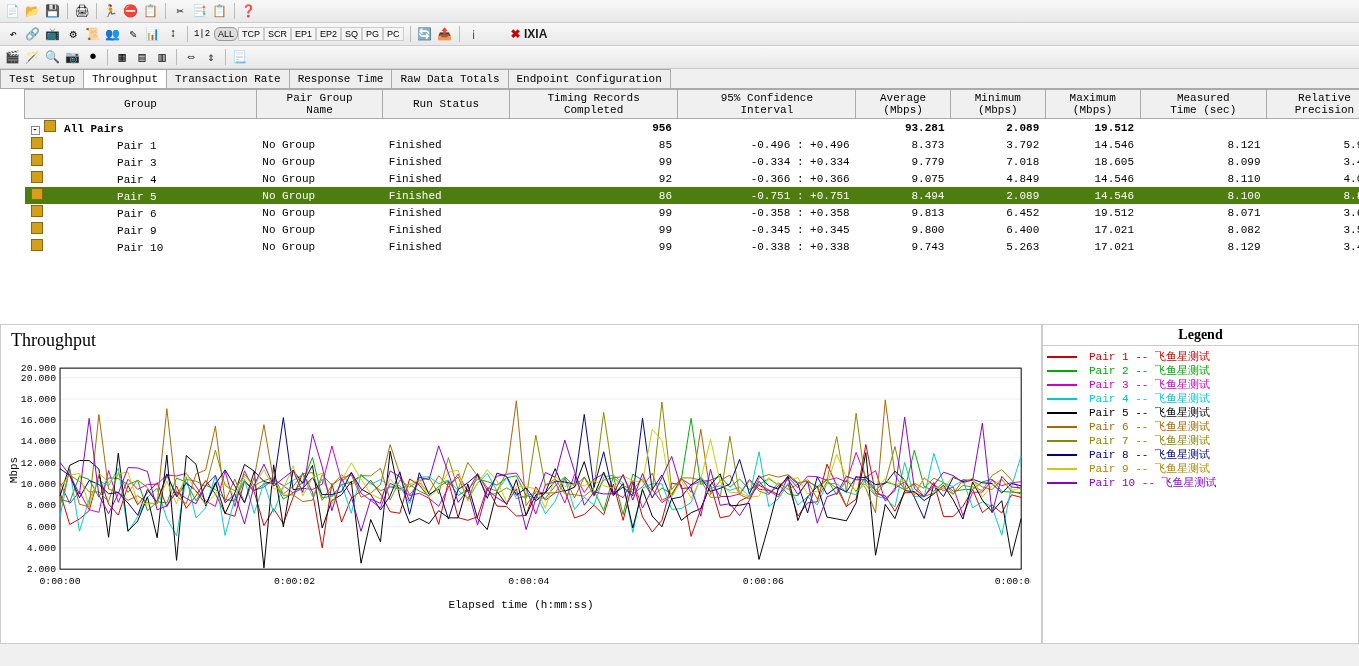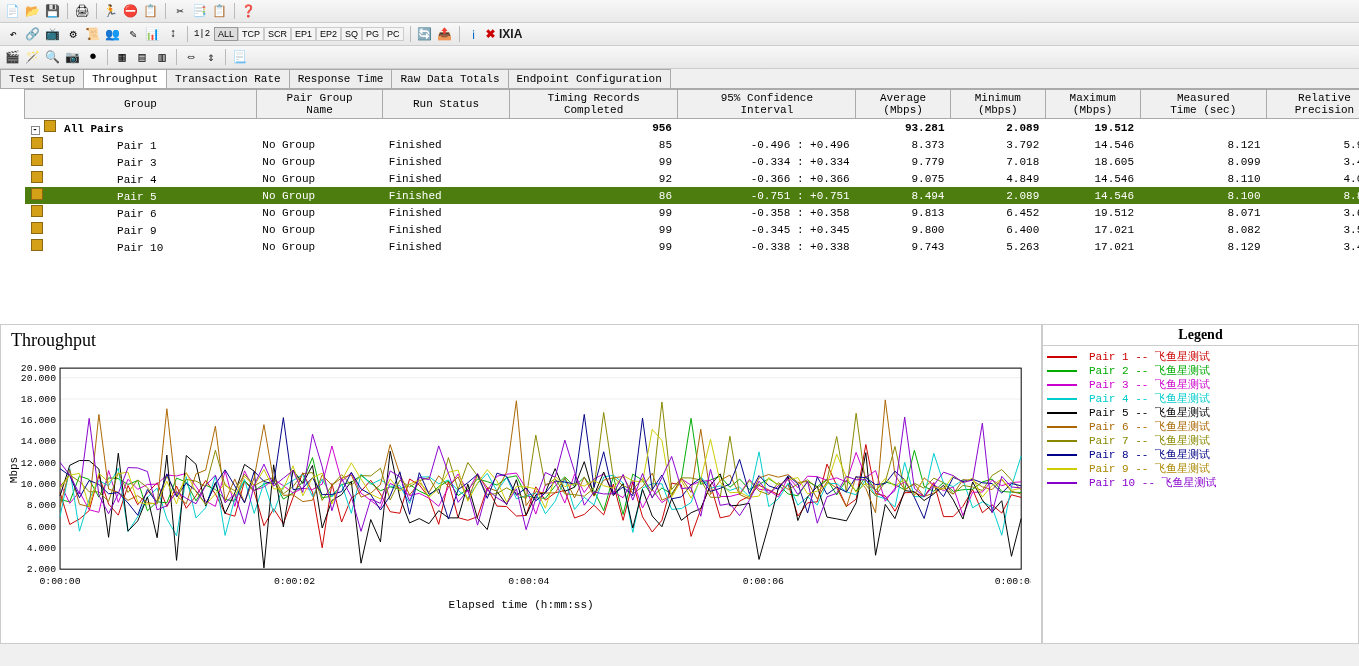--- a/index.html
+++ b/index.html
@@ -1,22 +1,22 @@
 <!DOCTYPE html>
 <html><head>
 <meta charset="utf-8">
 <style>
 * { box-sizing: border-box; margin: 0; padding: 0; }
 body { font-family: "Courier New", monospace; font-size: 11px; background: #f0f0f0; width: 1359px; height: 666px; overflow: hidden; }
 .toolbar { background: linear-gradient(#f8f8f8, #e8e8e8); border-bottom: 1px solid #ccc; padding: 3px 5px; display: flex; gap: 4px; align-items: center; }
 .toolbar-icon { width: 16px; height: 16px; display: inline-flex; align-items: center; justify-content: center; font-size: 12px; cursor: pointer; }
 .toolbar-sep { width: 1px; height: 16px; background: #bbb; margin: 0 2px; }
 .toolbar-btn { font-family: Arial, sans-serif; font-size: 9px; padding: 1px 3px; background: #f5f5f5; border: 1px solid #ccc; cursor: pointer; }
-.toolbar-btn.active { background: #ddd; border-color: #999; }
-.ixia-logo { font-family: Arial, sans-serif; font-weight: bold; font-size: 12px; margin-left: 0; color: #1a1a1a; }
+.toolbar-btn.active { background: #ddd; border-color: #999; border-radius: 6px; }
+.ixia-logo { font-family: Arial, sans-serif; font-weight: bold; font-size: 12px; margin-left: 25px; color: #1a1a1a; }
 .tabs { background: #f0f0f0; border-bottom: 1px solid #aaa; display: flex; font-family: "Courier New", monospace; font-size: 11px; }
 .tab { padding: 3px 8px; border: 1px solid #aaa; border-bottom: none; background: #eee; cursor: pointer; margin-right: -1px; }
 .tab.active { background: #fff; }
 .table-container { background: #fff; overflow: auto; height: 235px; }
 table { border-collapse: collapse; width: 100%; font-family: Liberation Mono, monospace; font-size: 11px; margin-left: 24px; }
 th { border: 1px solid #aaa; padding: 2px 6px; background: #f0f0f0; font-weight: normal; text-align: center; white-space: pre; }
 td { padding: 1px 6px; white-space: nowrap; }
 tr.summary { font-weight: bold; }
 tr.selected { background: #4d7c0f; color: #fff; }
 .tree-icon { display: inline-block; width: 12px; height: 12px; background: #d4a017; margin-right: 2px; border: 1px solid #8b6914; }

